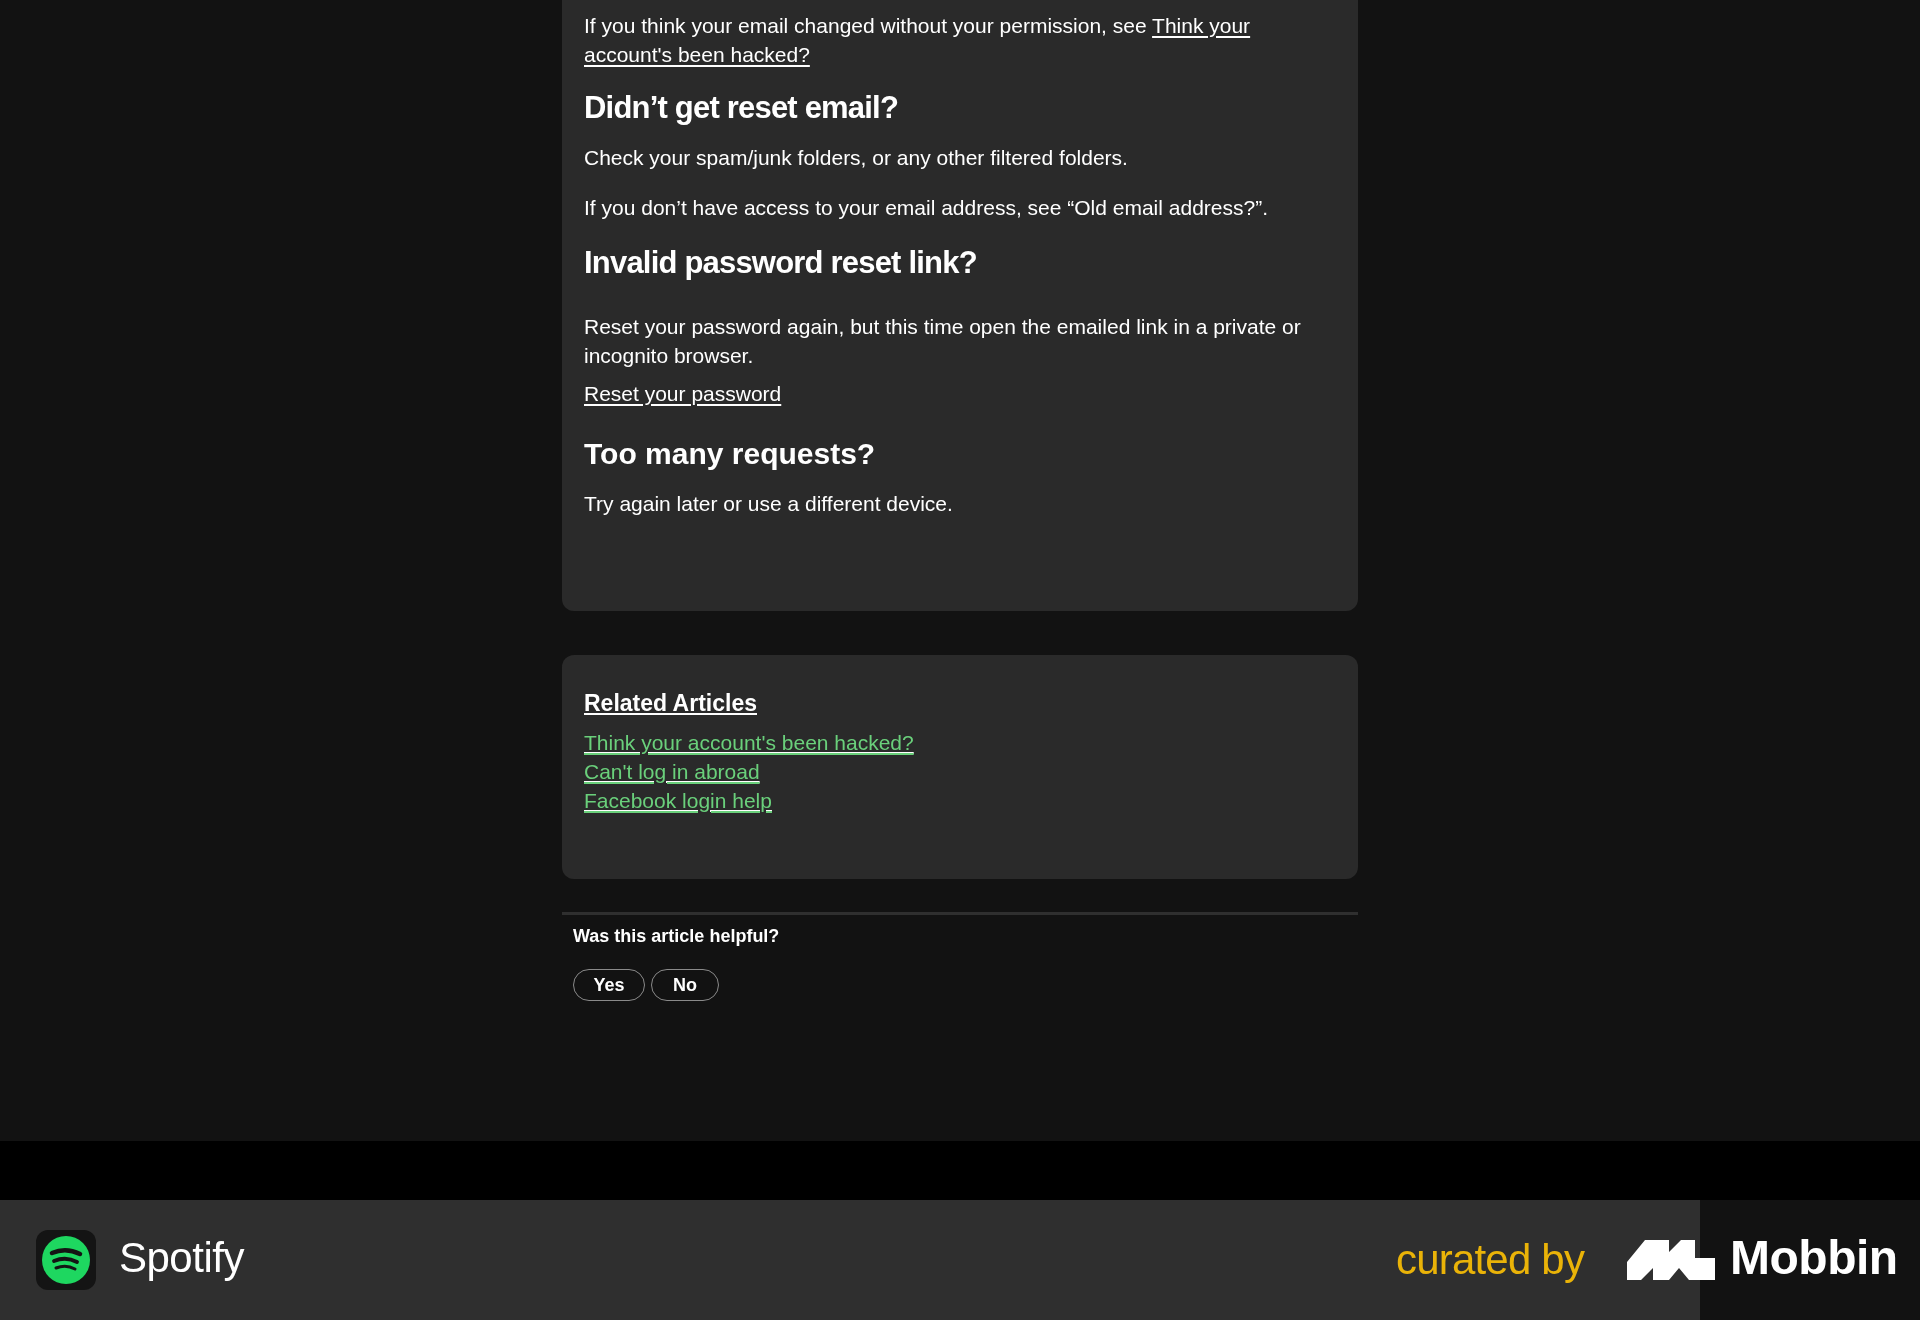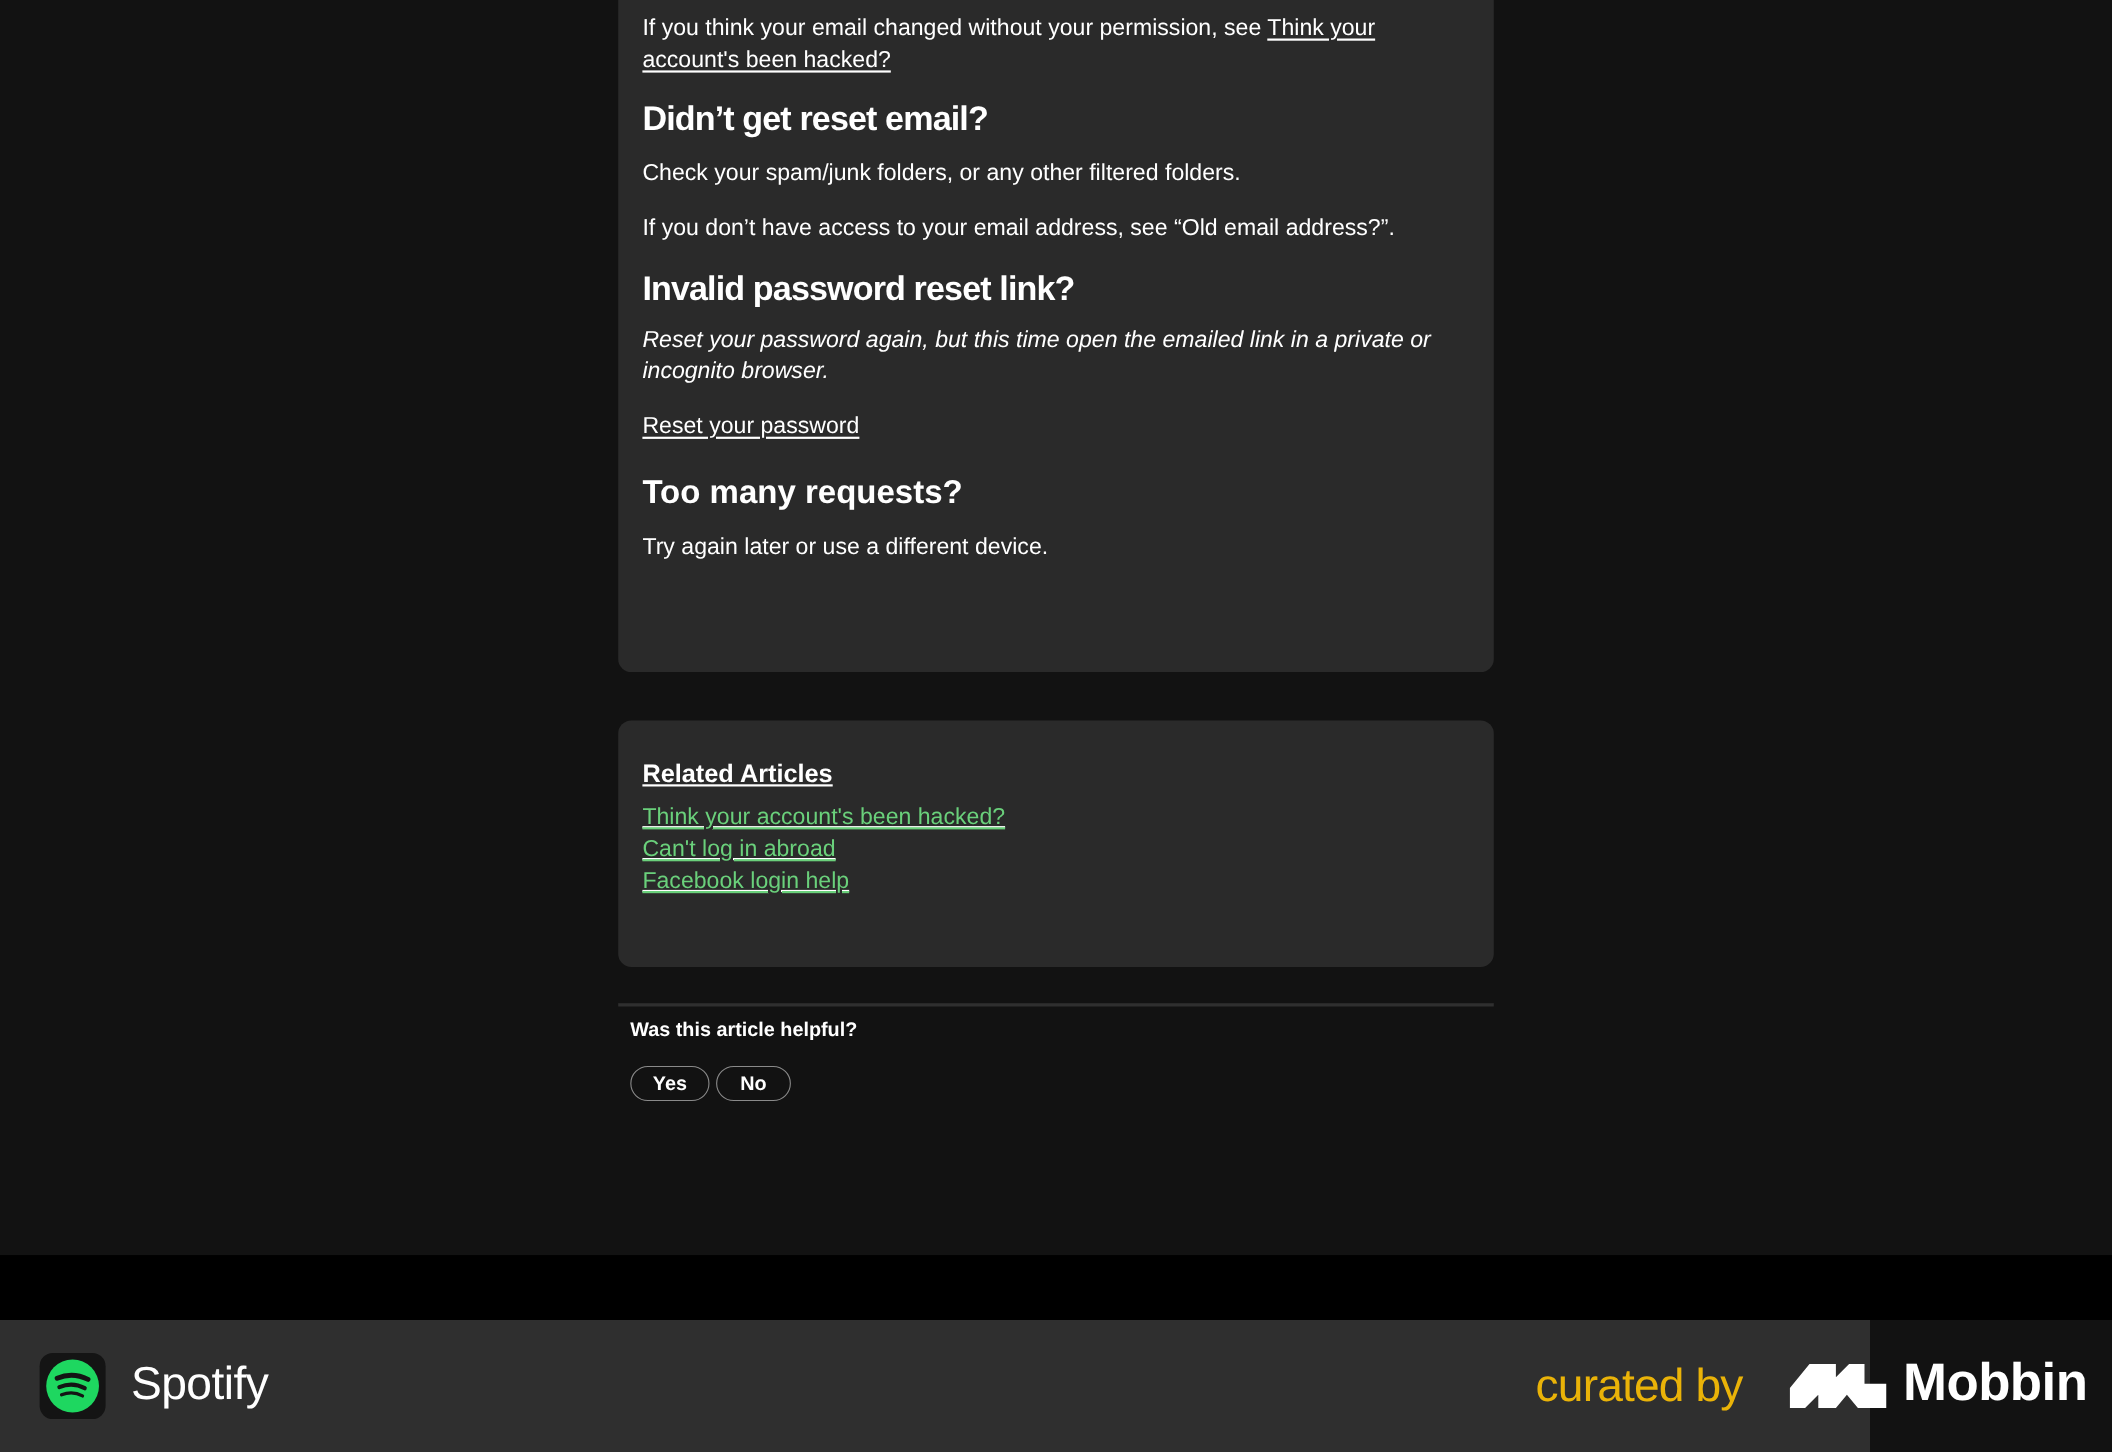--- a/index.html
+++ b/index.html
@@ -35,22 +35,22 @@
     <div class="inner" style="top: 31px;">
       <p class="body">
         <span>If you think your email changed without your permission, see </span><a class="ulink" href="#">Think your account's been hacked?</a>
       </p>
 
       <h2 class="big" style="margin-top: 21px;">Didn’t get reset email?</h2>
       <p class="body" style="margin-top: 17px;">Check your spam/junk folders, or any other filtered folders.</p>
       <p class="body" style="margin-top: 21px;">If you don’t have access to your email address, see “Old email address?”.</p>
 
       <h2 class="big" style="margin-top: 23px;">Invalid password reset link?</h2>
-      <p class="body" style="margin-top: 13px; width: 760px; font-style: italic;">Reset your password again, but this time open the emailed link in a private or incognito browser.</p>
-      <p class="body" style="margin-top: 21px;">
+      <p class="body" style="margin-top: 31px; width: 760px;">Reset your password again, but this time open the emailed link in a private or incognito browser.</p>
+      <p class="body" style="margin-top: 9px;">
         <a class="ulink" href="#">Reset your password</a>
       </p>
 
       <h3 class="mid" style="margin-top: 31px;">Too many requests?</h3>
       <p class="body" style="margin-top: 20px;">Try again later or use a different device.</p>
     </div>
   </div>
 
   <div class="card card2">
     <div class="inner" style="top: 33px; text-decoration: underline;">

